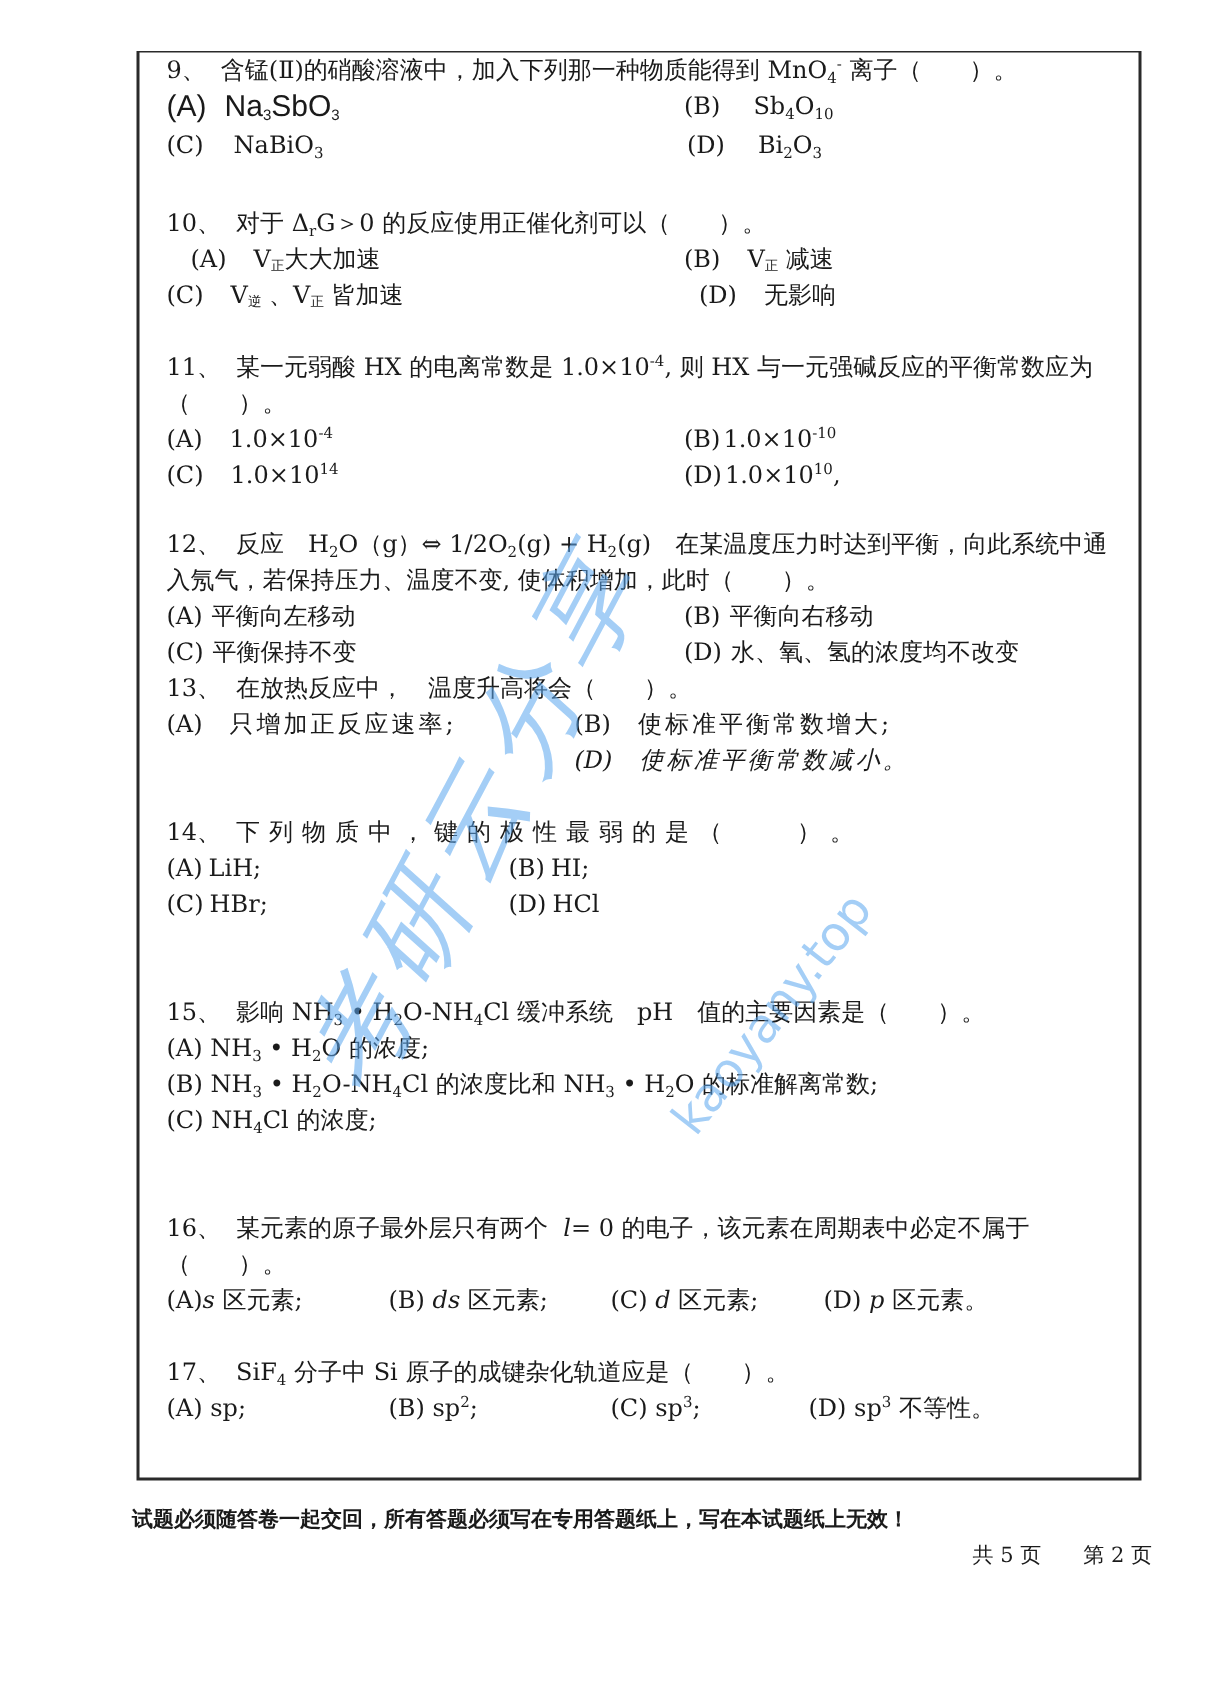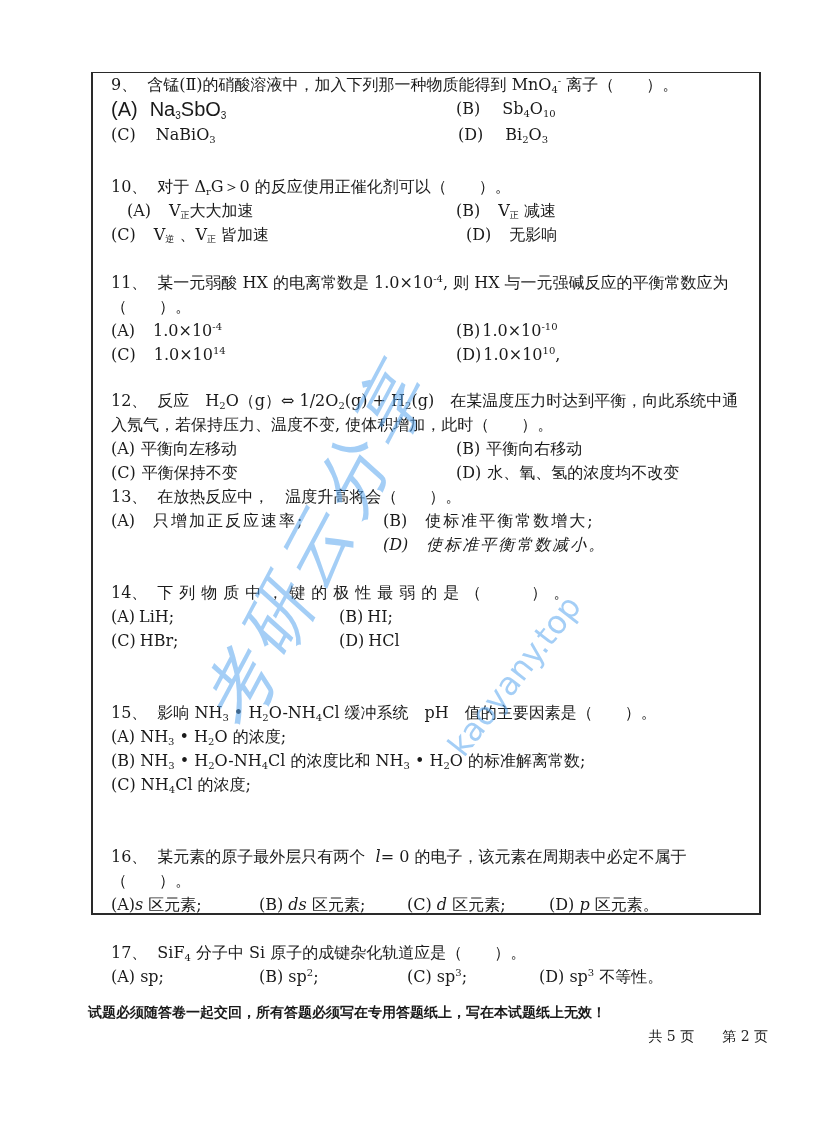--- a/index.html
+++ b/index.html
@@ -1,22 +1,22 @@
 <!DOCTYPE html>
 <html><head>
   <meta charset="utf-8">
   <style>
     html, body { margin: 0; padding: 0; }
     body {
       width: 816px; height: 1121px; background: #ffffff; position: relative; overflow: hidden;
       font-family: "DejaVu Serif", "Liberation Serif", serif; color: #1a1a1a;
     }
     .frame {
-      position: absolute; left: 91px; top: 34px; width: 670px; height: 843px;
-      border: 2px solid #2a2a2a; border-top-width: 1.5px; box-sizing: border-box; margin-top: 38px;
+      position: absolute; left: 91px; top: 34px; width: 670px; height: 953px;
+      border: 2px solid #2a2a2a; border-top-width: 1.5px; box-sizing: border-box;
     }
     .q { position: absolute; left: 18px; right: 10px; font-size: 16px; line-height: 24px; }
     .stem { white-space: nowrap; }
     .stem .num { margin-right: 10px; }
     .stem.wrap { white-space: normal; }
     .row { position: relative; height: 24px; white-space: nowrap; }
     .opt { position: absolute; top: 0; }
     .lbl { margin-right: 12px; }
     sub { font-size: 10px; vertical-align: -3px; line-height: 0; }
     sup { font-size: 10px; vertical-align: 6px; line-height: 0; }

